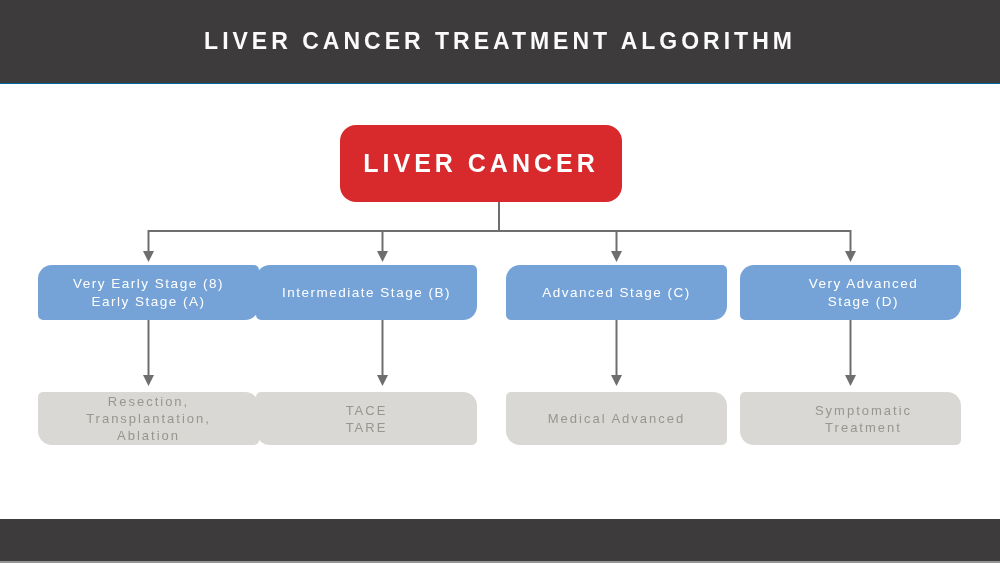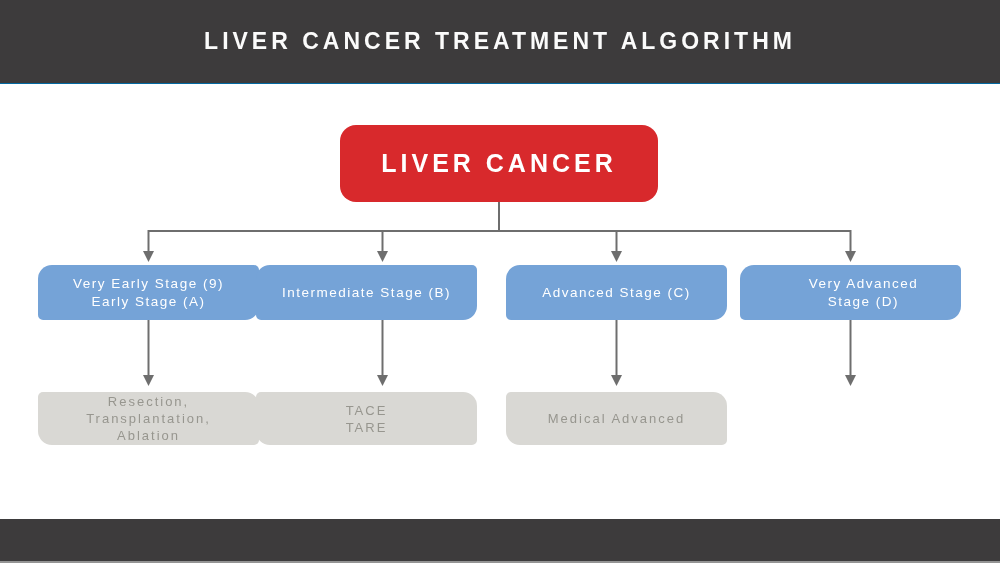--- a/index.html
+++ b/index.html
@@ -33,21 +33,21 @@
   .bottom-bar {
     position: absolute; left: 0; bottom: 0;
     width: 1000px; height: 44px;
     background: #3d3b3c;
     border-bottom: 2px solid #949494;
   }
   
   .root-node {
     position: absolute;
     left: 340px; top: 125px;
-    width: 318px; height: 77px;
+    width: 282px; height: 77px;
     background: #d8292c;
     border-radius: 16px;
     display: flex; align-items: center; justify-content: center;
   }
   .root-node .root-label {
     color: #ffffff;
     font-size: 25px;
     font-weight: 700;
     letter-spacing: 4px;
     white-space: nowrap;
@@ -134,21 +134,21 @@
       <polygon points="611,375 622,375 616.5,386"></polygon>
       <polygon points="845,375 856,375 850.5,386"></polygon>
     </g>
   </svg>
 
   <div class="root-node">
     <div class="root-label">LIVER CANCER</div>
   </div>
 
   <div class="stage-node col-0">
-    <div class="stage-label">Very Early Stage (9)
+    <div class="stage-label">Very Early Stage (8)
 Early Stage (A)</div>
   </div>
   <div class="stage-node col-1">
     <div class="stage-label">Intermediate Stage (B)</div>
   </div>
   <div class="stage-node col-2">
     <div class="stage-label">Advanced Stage (C)</div>
   </div>
   <div class="stage-node col-3">
     <div class="stage-label">Very Advanced
@@ -160,16 +160,20 @@
 Transplantation,
 Ablation</div>
   </div>
   <div class="treatment-node col-1">
     <div class="treatment-label">TACE
 TARE</div>
   </div>
   <div class="treatment-node col-2">
     <div class="treatment-label">Medical Advanced</div>
   </div>
+  <div class="treatment-node col-3">
+    <div class="treatment-label">Symptomatic
+Treatment</div>
+  </div>
 
   <div class="bottom-bar"></div>
 
 </div>
 
 </body></html>

